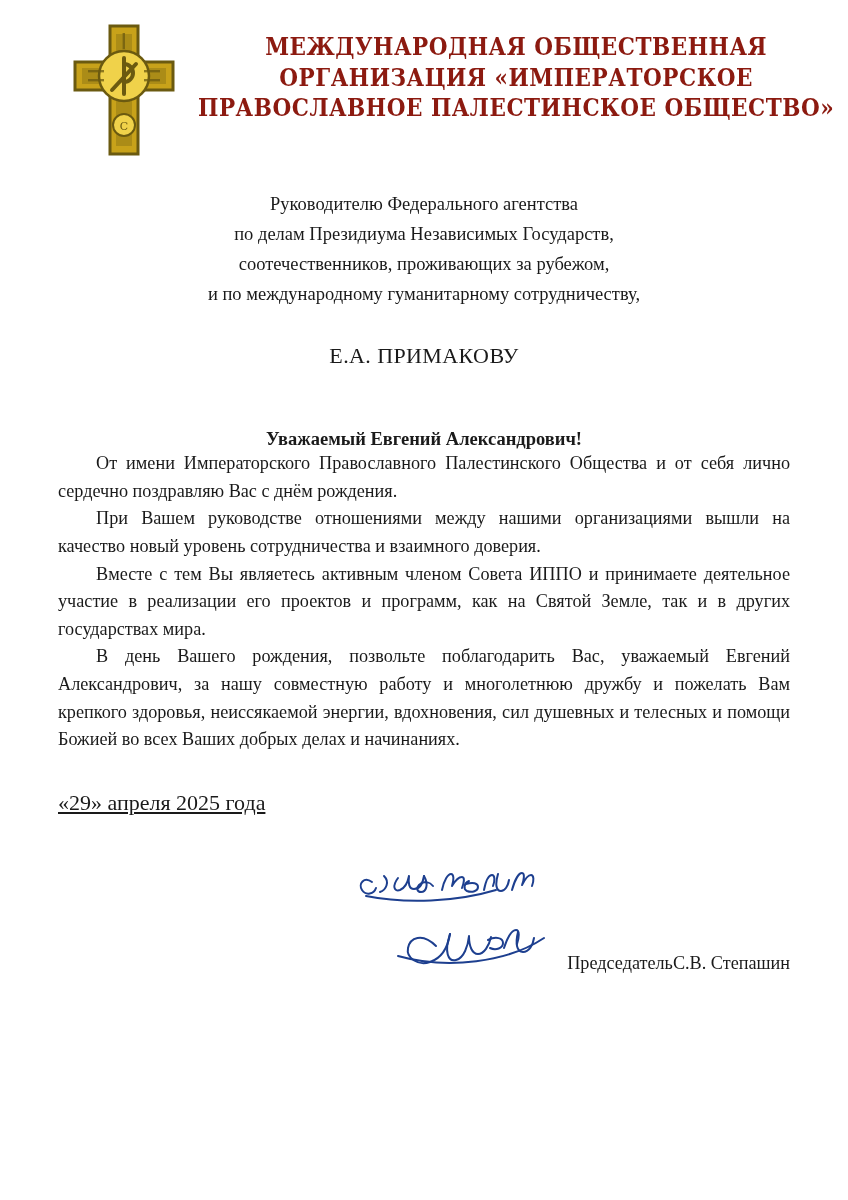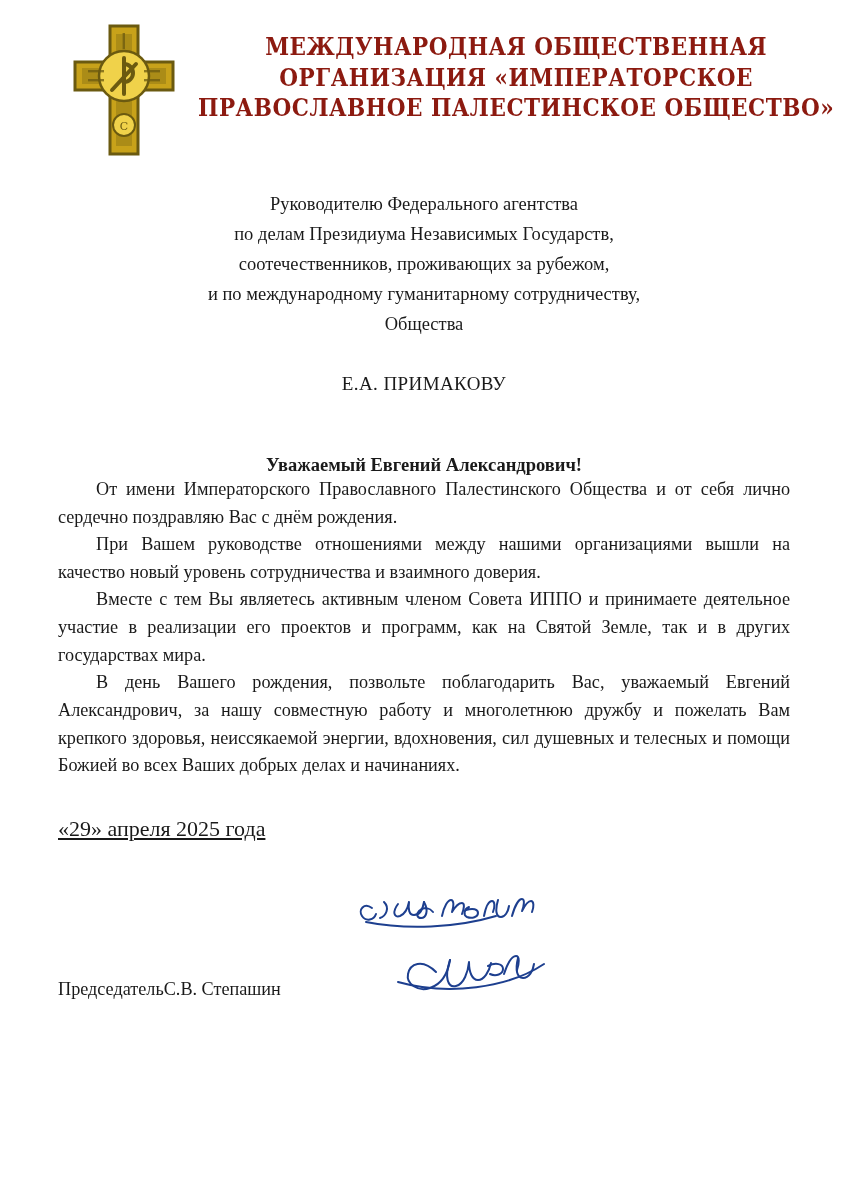--- a/index.html
+++ b/index.html
@@ -70,21 +70,21 @@
   .addressee {
     text-align: center;
     font-size: 18.5px;
     line-height: 1.62;
     margin-top: 40px;
   }
   .addressee .l { display: block; }
 
   .addressee-name {
     text-align: center;
-    font-size: 19px;
+    font-size: 22px;
     margin-top: 33px;
     letter-spacing: 0.4px;
   }
 
   .salutation {
     text-align: center;
     font-size: 18.5px;
     font-weight: bold;
     margin-top: 60px;
   }
@@ -118,21 +118,21 @@
     top: 0px;
     width: 260px;
     height: 112px;
   }
   .sign-row {
     position: absolute;
     left: 0;
     right: 0;
     bottom: 6px;
     display: flex;
-    justify-content: flex-start;
+    justify-content: flex-end;
     font-size: 18.2px;
   }
 </style>
 </head>
 <body>
 
 <div class="page">
 
   <div class="letterhead">
 
@@ -176,21 +176,20 @@
     </div>
   </div>
 
   <div class="content">
 
     <div class="addressee">
       <span class="l">Руководителю Федерального агентства</span>
       <span class="l">по делам Президиума Независимых Государств,</span>
       <span class="l">соотечественников, проживающих за рубежом,</span>
       <span class="l">и по международному гуманитарному сотрудничеству,</span>
-      <span class="l">Общества</span>
     </div>
 
     <div class="addressee-name">Е.А. ПРИМАКОВУ</div>
 
     <div class="salutation">Уважаемый Евгений Александрович!</div>
 
     <div class="letter-body">
       <p>От имени Императорского Православного Палестинского Общества и от себя лично сердечно поздравляю Вас с днём рождения.</p>
       <p>При Вашем руководстве отношениями между нашими организациями вышли на качество новый уровень сотрудничества и взаимного доверия.</p>
       <p>Вместе с тем Вы являетесь активным членом Совета ИППО и принимаете деятельное участие в реализации его проектов и программ, как на Святой Земле, так и в других государствах мира.</p>

